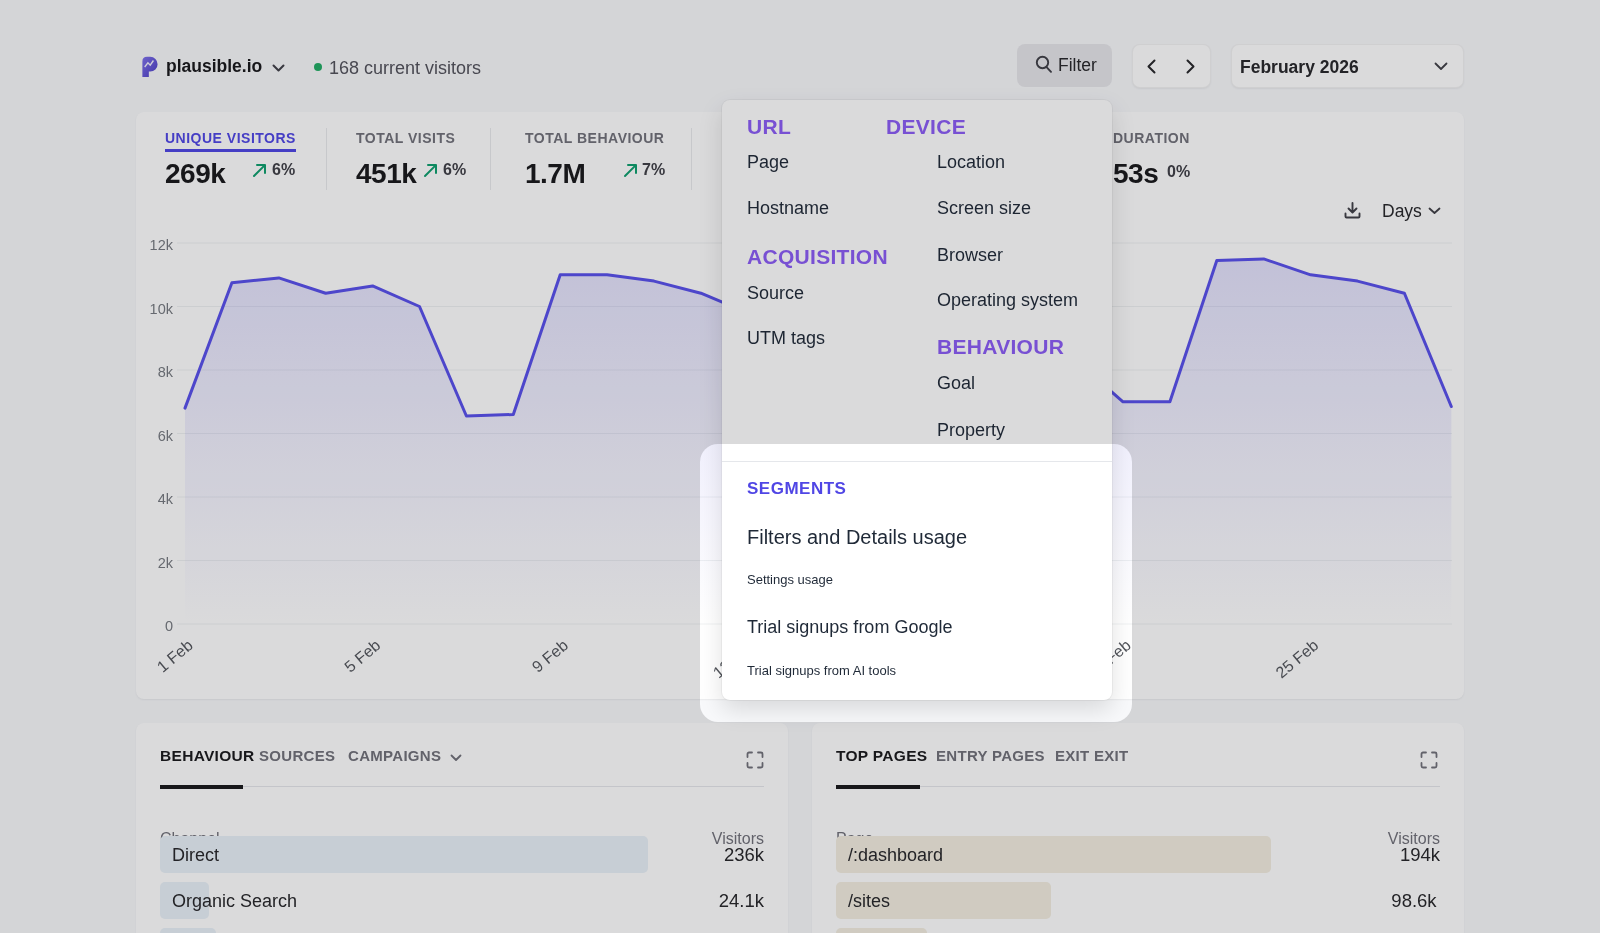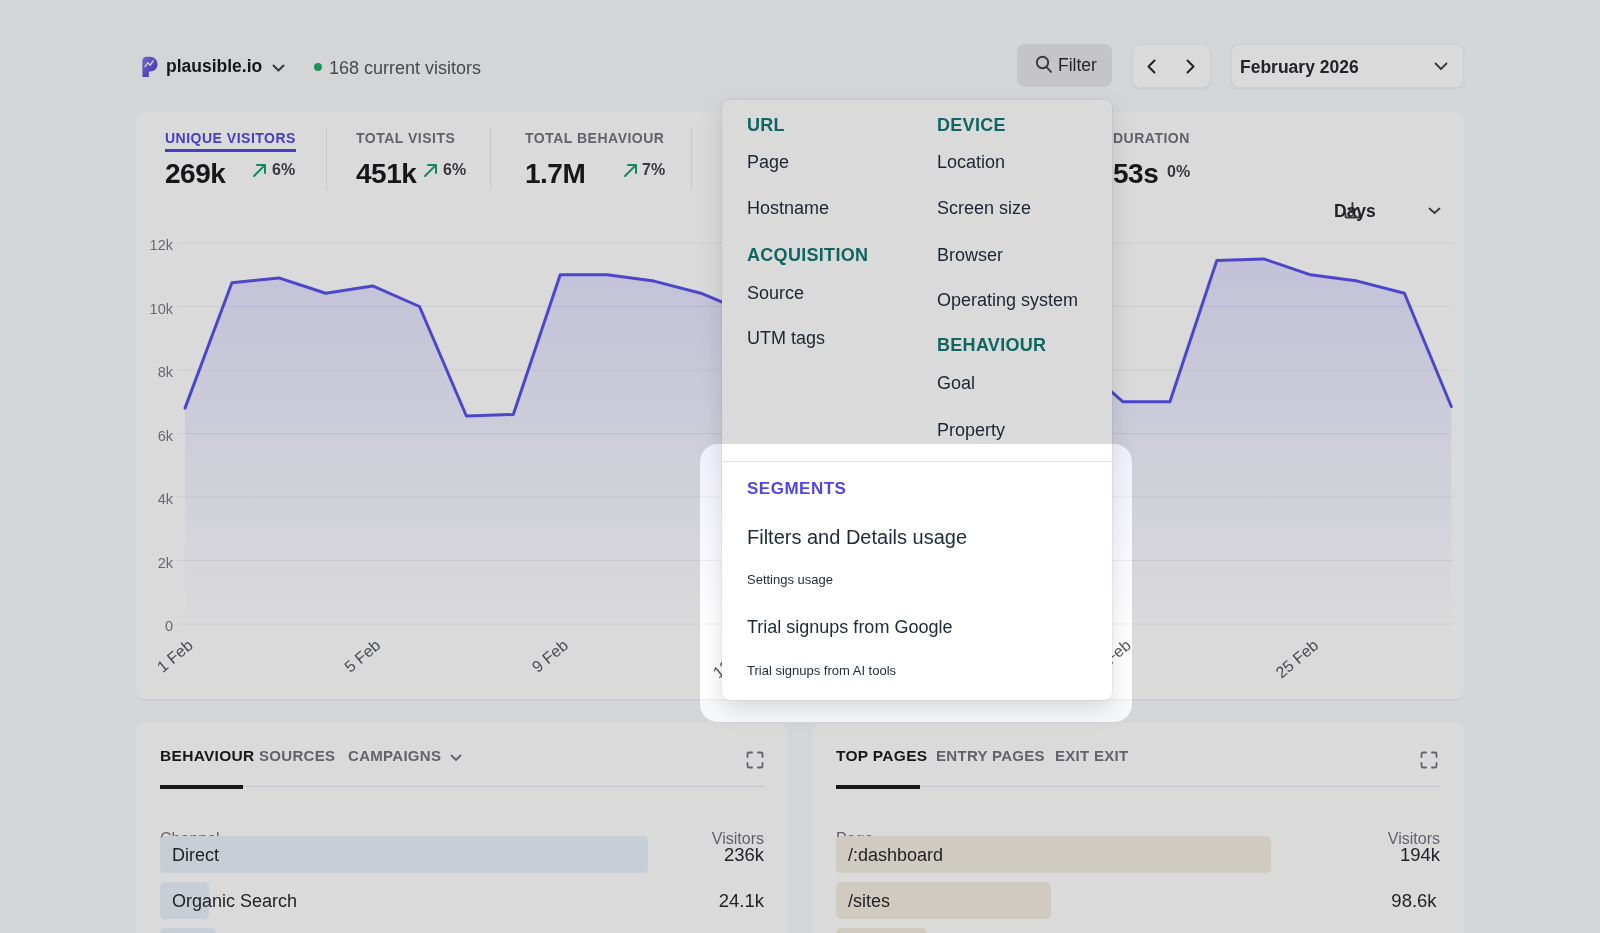--- a/index.html
+++ b/index.html
@@ -10,21 +10,21 @@
   .mlabel { font-size:14px; font-weight:700; letter-spacing:0.5px; color:#71717a; line-height:1; }
   .mvalue { font-size:28px; font-weight:700; color:#18181b; letter-spacing:-0.5px; line-height:1; }
   .mpct { font-size:16px; font-weight:600; color:#3f3f46; line-height:1; }
   .vdiv { position:absolute; width:1px; background:#e9eaec; }
   .tab-on { font-size:15.5px; font-weight:700; letter-spacing:0.3px; color:#18181b; line-height:1; }
   .tab-off { font-size:15px; font-weight:600; letter-spacing:0.3px; color:#71717a; line-height:1; }
   .thead { font-size:16px; color:#71717a; line-height:1;margin-top:27px; }
   .rowtxt { font-size:18px; color:#27272a; line-height:1; }
   .rowval { font-size:18.5px; font-weight:400; color:#27272a; line-height:1; }
   .bar { position:absolute; height:37px; border-radius:5px; }
-  .dd-h { font-size:18px; font-weight:700; letter-spacing:0.3px; color:#0f766e; line-height:1; }
+  .dd-h { font-size:21px; font-weight:700; letter-spacing:0.3px; color:#8b5cf6; line-height:1; }
   .dd-i { font-size:18px; color:#1f2937; line-height:1; }
 </style>
 </head>
 <body>
 
 <svg class="abs" style="left:141px;top:55px" width="17.5" height="23" viewBox="0 0 19 23">
   <defs>
       <linearGradient id="lg" x1="0" y1="0" x2="1" y2="1">
     <stop offset="0" stop-color="#7f71ec"></stop>
         <stop offset="1" stop-color="#4a3cc4"></stop>
@@ -87,21 +87,21 @@
 <div class="abs mpct" style="left:642px;top:162px">7%</div>
 
 <div class="vdiv" style="left:691px;top:128px;height:62px"></div>
 <div class="abs mlabel" style="left:1113px;top:130.5px">DURATION</div>
 <div class="abs mvalue" style="left:1113px;top:159.5px">53s</div>
 <div class="abs mpct" style="left:1167px;top:163.5px">0%</div>
 
 <svg class="abs" style="left:1343px;top:201px" width="19" height="19" viewBox="0 0 19 19">
   <path d="M9.5 2 V11 M5.5 7.5 L9.5 11.5 L13.5 7.5 M2.5 12.5 V15.5 A1 1 0 0 0 3.5 16.5 H15.5 A1 1 0 0 0 16.5 15.5 V12.5" fill="none" stroke="#3f3f46" stroke-width="1.9" stroke-linecap="round" stroke-linejoin="round"></path>
 </svg>
-<div class="abs" style="left:1334px;top:203px;font-size:17.5px;font-weight:700;color:#27272a;line-height:1">Days</div>
+<div class="abs" style="left:1382px;top:203px;font-size:17.5px;font-weight:400;color:#27272a;line-height:1">Days</div>
 <svg class="abs" style="left:1428px;top:207px" width="13" height="8" viewBox="0 0 13 8">
     <path d="M1.5 1.5 L6.5 6 L11.5 1.5" fill="none" stroke="#3f3f46" stroke-width="1.8" stroke-linecap="round" stroke-linejoin="round"></path>
   </svg>
 
 <svg class="abs" style="left:136px;top:112px" width="1328" height="587" viewBox="0 0 1328 587">
   <defs>
     <linearGradient id="area" gradientUnits="userSpaceOnUse" x1="0" y1="131" x2="0" y2="512">
       <stop offset="0" stop-color="#5850ec" stop-opacity="0.175"></stop>
       <stop offset="1" stop-color="#5850ec" stop-opacity="0"></stop>
     </linearGradient>
@@ -178,21 +178,21 @@
 <div class="abs rowval" style="left:1364px;top:892px;width:100px;text-align:center">98.6k</div>
 <div class="bar" style="left:836px;top:928px;width:91px;background:#f3eee0"></div>
 
 <div class="abs" style="left:722px;top:100px;width:390px;height:600px;background:#fff;border-radius:8px;box-shadow:0 10px 24px rgba(0,0,0,0.13),0 0 0 1px rgba(0,0,0,0.04)"></div>
 <div class="abs dd-h" style="left:747px;top:116px">URL</div>
 <div class="abs dd-i" style="left:747px;top:152.5px">Page</div>
 <div class="abs dd-i" style="left:747px;top:198.5px">Hostname</div>
 <div class="abs dd-h" style="left:747px;top:245.5px">ACQUISITION</div>
 <div class="abs dd-i" style="left:747px;top:283.5px">Source</div>
 <div class="abs dd-i" style="left:747px;top:328.5px">UTM tags</div>
-<div class="abs dd-h" style="left:937px;top:116px">DEVICE</div>
+<div class="abs dd-h" style="left:886px;top:116px">DEVICE</div>
 <div class="abs dd-i" style="left:937px;top:152.5px">Location</div>
 <div class="abs dd-i" style="left:937px;top:198.5px">Screen size</div>
 <div class="abs dd-i" style="left:937px;top:245.5px">Browser</div>
 <div class="abs dd-i" style="left:937px;top:290.5px">Operating system</div>
 <div class="abs dd-h" style="left:937px;top:336px">BEHAVIOUR</div>
 <div class="abs dd-i" style="left:937px;top:373.5px">Goal</div>
 <div class="abs dd-i" style="left:937px;top:420.5px">Property</div>
 
 <div class="abs" style="left:722px;top:461px;width:390px;height:1px;background:#e5e7eb"></div>
 <div class="abs" style="left:747px;top:479.5px;font-size:17px;font-weight:700;letter-spacing:0.5px;color:#5046e5;line-height:1">SEGMENTS</div>

